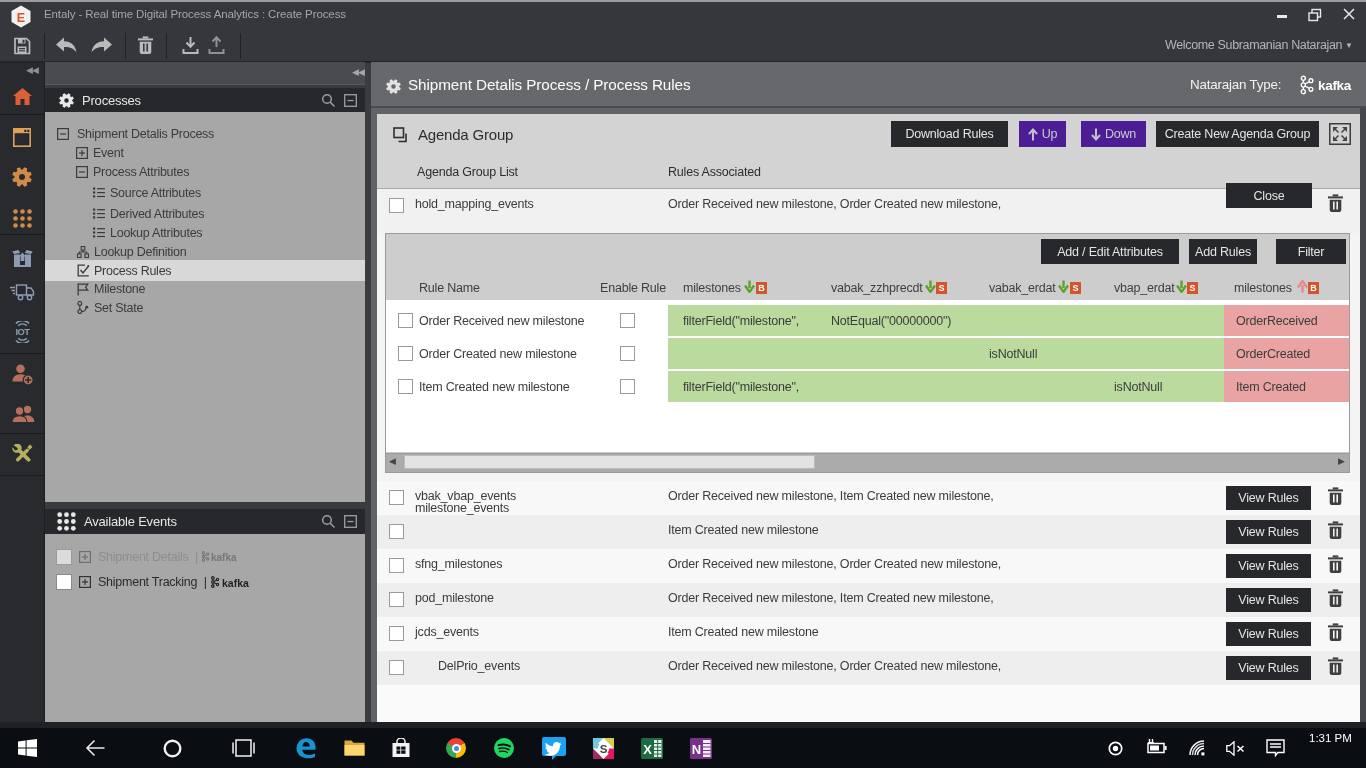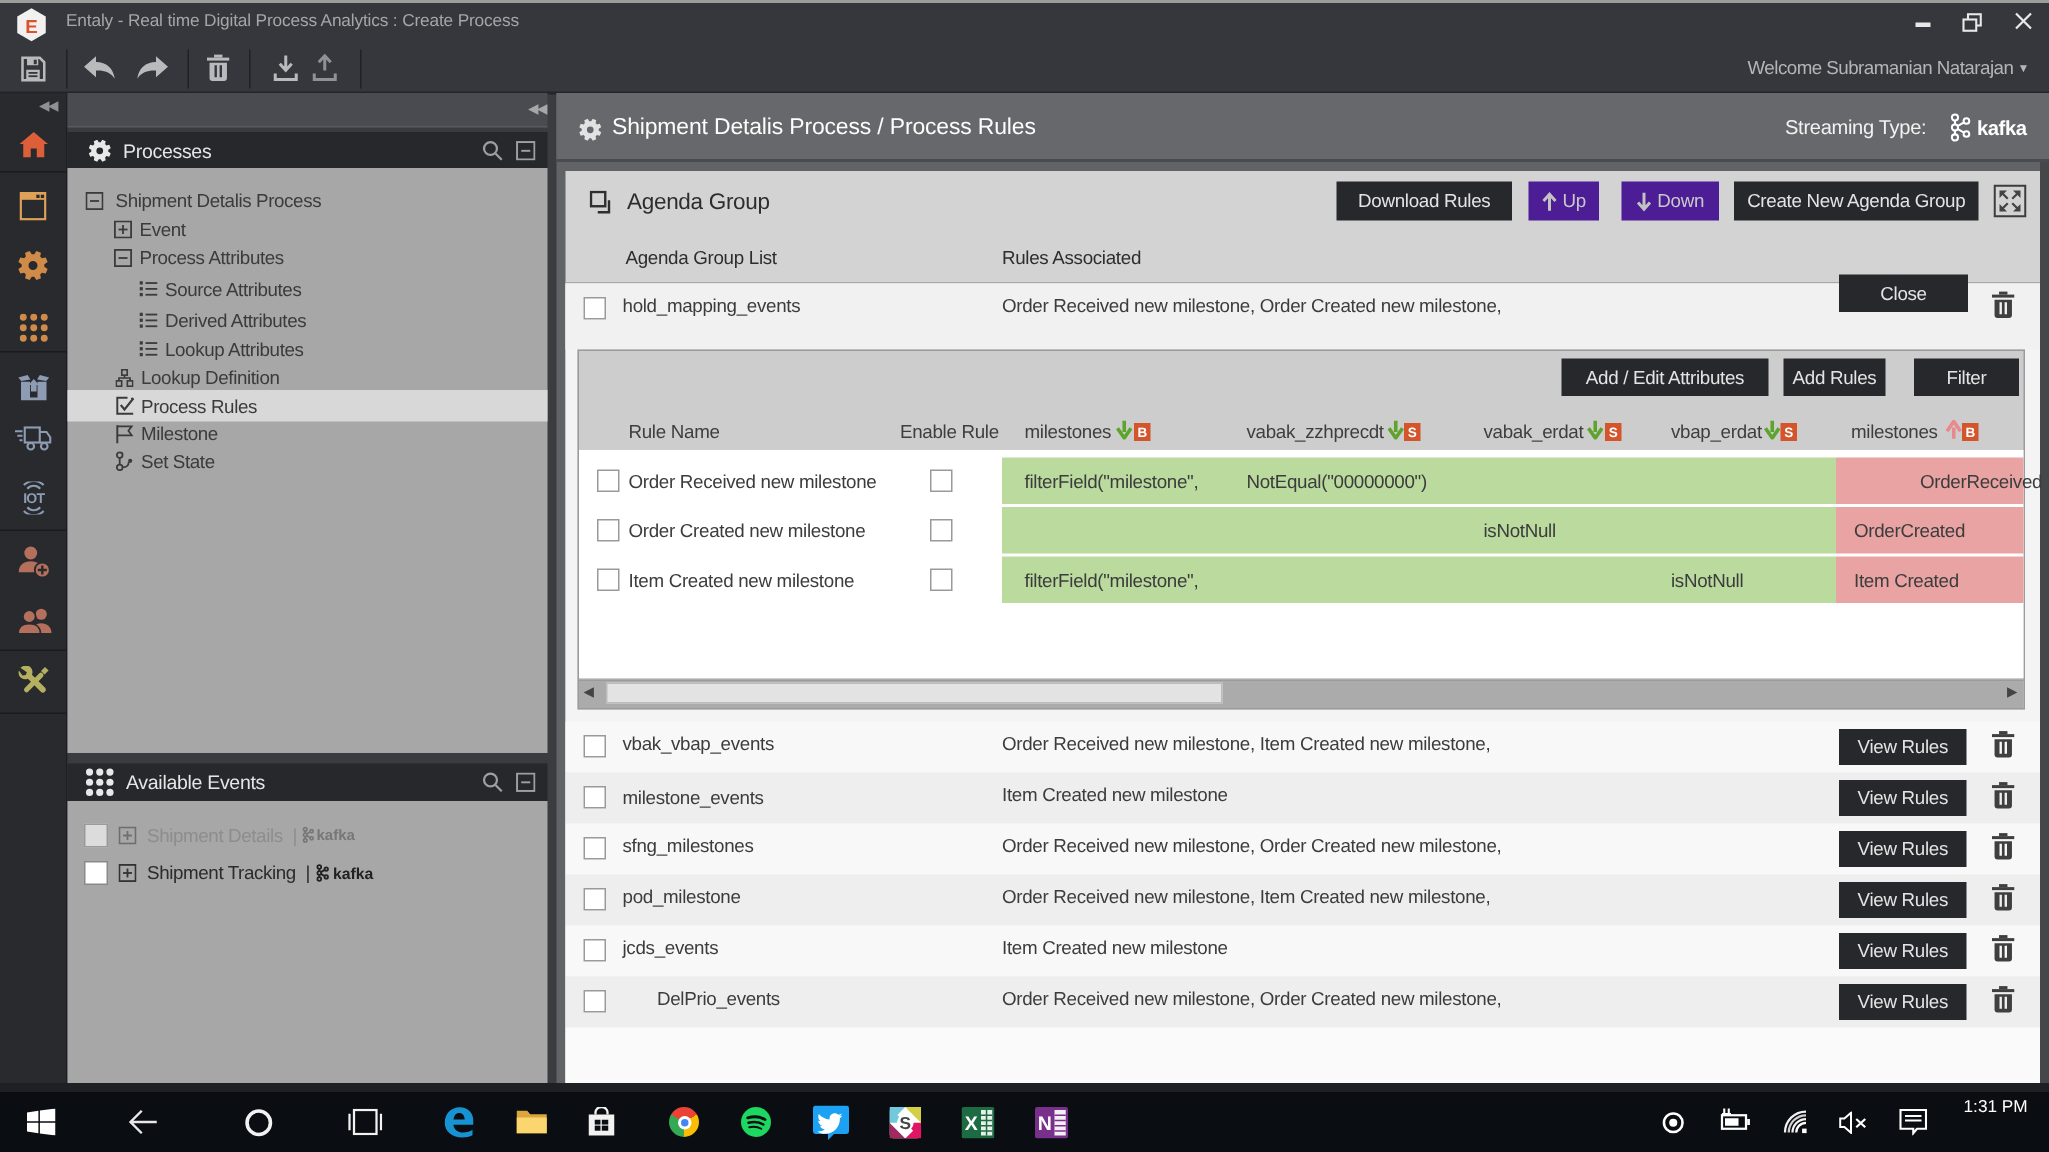--- a/index.html
+++ b/index.html
@@ -340,21 +340,21 @@
 <div class="txt" style="left:222px;top:577px;font-size:10.5px;font-weight:bold;color:#222;">kafka</div>
 
 <div class="abs" style="left:371px;top:62px;width:995px;height:660px;background:#626366;"></div>
 <div class="abs" style="left:371px;top:62px;width:995px;height:44px;background:#67686b;"></div>
 <div class="abs" style="left:371px;top:106px;width:995px;height:2px;background:#4a4b4e;"></div>
 
 <svg class="abs" style="left:386px;top:79px;" width="15" height="15" viewBox="0 0 20 20">
   <path d="M17.56 10.82 L19.74 12.26 L18.49 15.29 L15.92 14.76 L14.76 15.92 L15.29 18.49 L12.26 19.74 L10.82 17.56 L9.18 17.56 L7.74 19.74 L4.71 18.49 L5.24 15.92 L4.08 14.76 L1.51 15.29 L0.26 12.26 L2.44 10.82 L2.44 9.18 L0.26 7.74 L1.51 4.71 L4.08 5.24 L5.24 4.08 L4.71 1.51 L7.74 0.26 L9.18 2.44 L10.82 2.44 L12.26 0.26 L15.29 1.51 L14.76 4.08 L15.92 5.24 L18.49 4.71 L19.74 7.74 L17.56 9.18 Z M13.00 10.00 A3.0 3.0 0 1 0 7.00 10.00 A3.0 3.0 0 1 0 13.00 10.00 Z" fill="#e2e2e2" fill-rule="evenodd"></path>
   </svg>
 <div class="txt" style="left:408px;top:76px;font-size:15.3px;color:#fdfdfd;letter-spacing:-0.1px;">Shipment Detalis Process / Process Rules</div>
-<div class="txt" style="left:1190px;top:76.5px;font-size:13.4px;color:#f2f2f2;letter-spacing:-0.2px;">Streaming Type:</div>
+<div class="txt" style="left:1190px;top:76.5px;font-size:13.4px;color:#f2f2f2;letter-spacing:-0.2px;">Natarajan Type:</div>
 
 <svg class="abs" style="left:1297px;top:75px;" width="18" height="20" viewBox="0 0 20 22">
   <g fill="none" stroke="#fff" stroke-width="1.5">
     <circle cx="7" cy="3.6" r="2.3"></circle>
     <circle cx="7" cy="18.4" r="2.3"></circle>
     <circle cx="7" cy="11" r="2.3"></circle>
     <circle cx="15.5" cy="6.2" r="2.1"></circle>
     <circle cx="15.5" cy="15.8" r="2.1"></circle>
     <path d="M7 6 V8.6 M7 13.4 V16 M8.9 9.9 L13.7 7.2 M8.9 12.1 L13.7 14.8"></path>
   </g>
@@ -446,21 +446,21 @@
 
 <div class="abs" style="left:386px;top:300px;width:963px;height:152px;background:#fff;"></div>
 
 <div class="abs" style="left:668px;top:304.5px;width:556px;height:31.5px;background:#bada9e;"></div>
 <div class="abs" style="left:1224px;top:304.5px;width:125px;height:31.5px;background:#e9a3a3;"></div>
 <div class="cb" style="left:398px;top:313px;"></div>
 <div class="cell" style="left:419px;top:314px;">Order Received new milestone</div>
 <div class="cb" style="left:620px;top:313px;"></div>
 <div class="cell" style="left:683px;top:314px;">filterField("milestone",</div>
 <div class="cell" style="left:831px;top:314px;">NotEqual("00000000")</div>
-<div class="cell" style="left:1236px;top:314px;margin-left:44px;">OrderReceived</div>
+<div class="cell" style="left:1236px;top:314px;">OrderReceived</div>
 
 <div class="abs" style="left:668px;top:337.5px;width:556px;height:31.5px;background:#bada9e;"></div>
 <div class="abs" style="left:1224px;top:337.5px;width:125px;height:31.5px;background:#e9a3a3;"></div>
 <div class="cb" style="left:398px;top:346px;"></div>
 <div class="cell" style="left:419px;top:347px;">Order Created new milestone</div>
 <div class="cb" style="left:620px;top:346px;"></div>
 <div class="cell" style="left:989px;top:347px;">isNotNull</div>
 <div class="cell" style="left:1236px;top:347px;">OrderCreated</div>
 
 <div class="abs" style="left:668px;top:370.5px;width:556px;height:31.5px;background:#bada9e;"></div>
@@ -485,21 +485,21 @@
 <svg class="abs" style="left:1328px;top:487px;" width="15" height="19" viewBox="0 0 15 19">
   <rect x="0" y="2.4" width="15" height="2" fill="#3f3f3f"></rect>
     <rect x="4.7" y="0.4" width="5.6" height="2" fill="#3f3f3f"></rect>
   <path d="M1.7 5.8 H13.3 V16 a2 2 0 0 1 -2 2 H3.7 a2 2 0 0 1 -2 -2 Z" fill="#3f3f3f"></path>
   <rect x="5" y="7.5" width="1.6" height="8" fill="#f8f8f8"></rect>
     <rect x="8.4" y="7.5" width="1.6" height="8" fill="#f8f8f8"></rect>
 </svg>
 
 <div class="abs" style="left:377px;top:515px;width:983px;height:34px;background:#eeeeee;"></div>
 <div class="cb" style="left:389px;top:524px;"></div>
-<div class="cell" style="left:415px;top:525px;">milestone_events</div>
+<div class="cell" style="left:415px;top:501px;">milestone_events</div>
 <div class="cell" style="left:668px;top:523px;">Item Created new milestone</div>
 <div class="btn" style="left:1226px;top:520px;width:85px;height:24px;">View Rules</div>
 <svg class="abs" style="left:1328px;top:521px;" width="15" height="19" viewBox="0 0 15 19">
   <rect x="0" y="2.4" width="15" height="2" fill="#3f3f3f"></rect>
     <rect x="4.7" y="0.4" width="5.6" height="2" fill="#3f3f3f"></rect>
   <path d="M1.7 5.8 H13.3 V16 a2 2 0 0 1 -2 2 H3.7 a2 2 0 0 1 -2 -2 Z" fill="#3f3f3f"></path>
   <rect x="5" y="7.5" width="1.6" height="8" fill="#eeeeee"></rect>
     <rect x="8.4" y="7.5" width="1.6" height="8" fill="#eeeeee"></rect>
 </svg>
 

